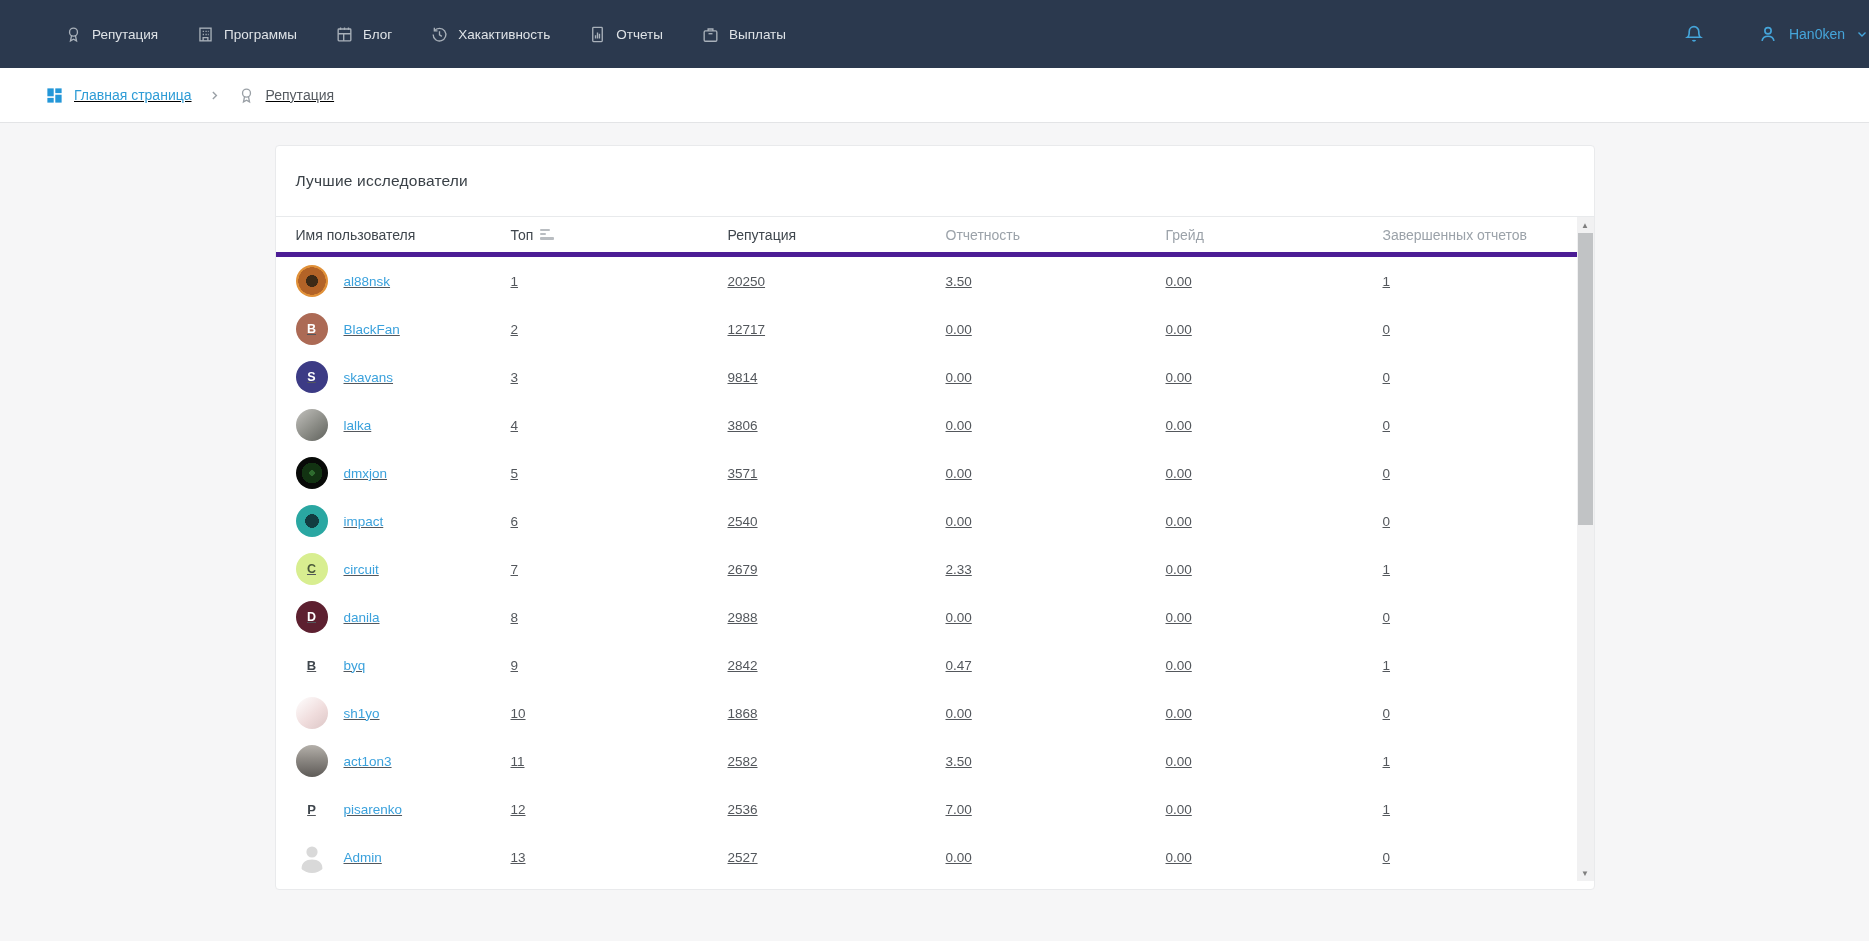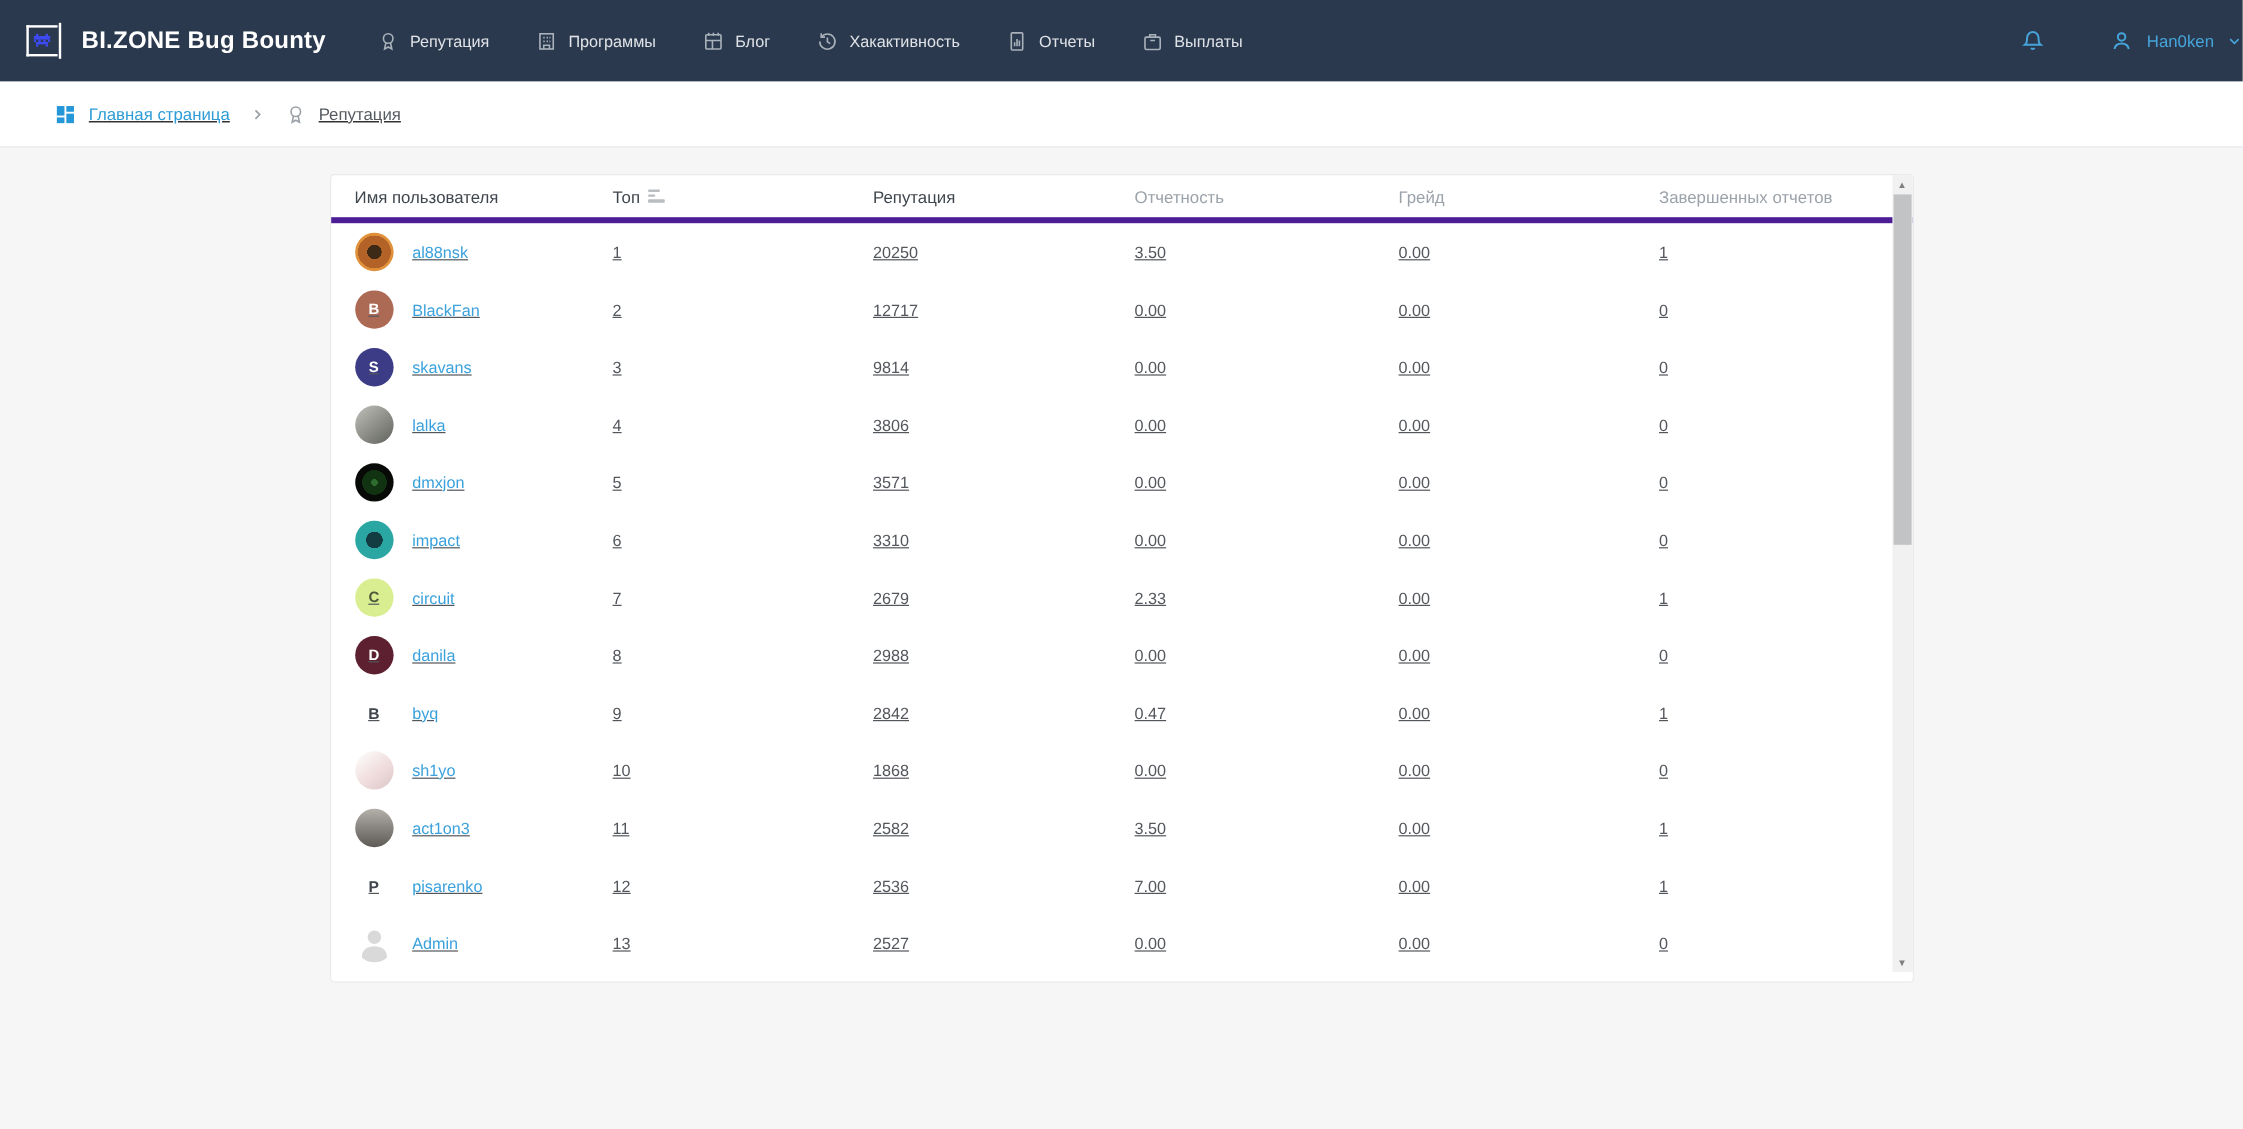--- a/index.html
+++ b/index.html
@@ -63,41 +63,20 @@
   .sb-arrow { position:absolute; left:0; width:17px; height:16px; display:flex; align-items:center; justify-content:center;
               font-size:8px; color:#7f7f7f; cursor:pointer; }
   .sb-arrow.up { top:0; }
   .sb-arrow.down { bottom:0; }
   .sb-thumb { position:absolute; left:1px; top:16px; width:15px; height:292px; background:#c1c3c5; cursor:pointer; }
 </style>
 </head>
 <body>
 
 <div class="navbar">
-  <div class="brand">
-    <span class="logo-mark">
-      <span class="logo-square"></span>
-        <span class="logo-bar"></span>
-      <svg class="logo-bug" width="14" height="11" viewBox="0 0 14 11">
-        <g fill="#3d4af2">
-          <rect x="2" y="0" width="2" height="2"></rect>
-            <rect x="10" y="0" width="2" height="2"></rect>
-          <rect x="0" y="2" width="14" height="3"></rect>
-          <rect x="0" y="5" width="2" height="2"></rect>
-            <rect x="4" y="5" width="2" height="2"></rect>
-            <rect x="8" y="5" width="2" height="2"></rect>
-            <rect x="12" y="5" width="2" height="2"></rect>
-          <rect x="2" y="7" width="10" height="2"></rect>
-          <rect x="2" y="9" width="2" height="2"></rect>
-            <rect x="10" y="9" width="2" height="2"></rect>
-        </g>
-      </svg>
-    </span>
-    <span class="brand-text">BI.ZONE Bug Bounty</span>
-  </div>
 
   <div class="nav-menu">
     <a class="nav-item">
       <svg width="19" height="19" viewBox="0 0 24 24" fill="none" stroke-width="1.7">
         <circle cx="12" cy="9" r="5"></circle>
           <path d="M9.6 13.2 8.2 20l3.8-2.1L15.8 20l-1.4-6.8"></path>
       </svg>
       <span>Репутация</span>
     </a>
     <a class="nav-item">
@@ -178,20 +157,23 @@
   <span class="crumb-current">
     <svg width="19" height="19" viewBox="0 0 24 24" fill="none" stroke="#9aa0a6" stroke-width="1.7">
       <circle cx="12" cy="9" r="5"></circle>
         <path d="M9.6 13.2 8.2 20l3.8-2.1L15.8 20l-1.4-6.8"></path>
     </svg>
     <span>Репутация</span>
   </span>
 </div>
 
 <div class="card">
+  <div class="card-header">
+    <span class="card-title">Лучшие исследователи</span>
+  </div>
 
   <div class="table-area">
     <div class="grid-row thead">
       <div class="th">
           <span>Имя пользователя</span>
         </div>
       <div class="th">
         <span>Топ</span>
         <span class="sort-icon">
             <i></i>
@@ -291,21 +273,21 @@
 
   <div class="grid-row trow">
     <div class="name-cell">
       <span class="avatar photo" style="background: radial-gradient(circle, rgb(18, 60, 65) 0px, rgb(18, 60, 65) 30%, rgb(42, 167, 162) 31%);">
         <span class="avatar-letter"></span>
 
       </span>
       <a class="username">impact</a>
     </div>
     <div>6</div>
-    <div>3310</div>
+    <div>2540</div>
     <div>0.00</div>
     <div>0.00</div>
     <div>0</div>
   </div>
 
   <div class="grid-row trow">
     <div class="name-cell">
       <span class="avatar letter" style="background: rgb(216, 238, 144);">
         <span class="avatar-letter" style="color: rgb(74, 90, 58);">C</span>
 

